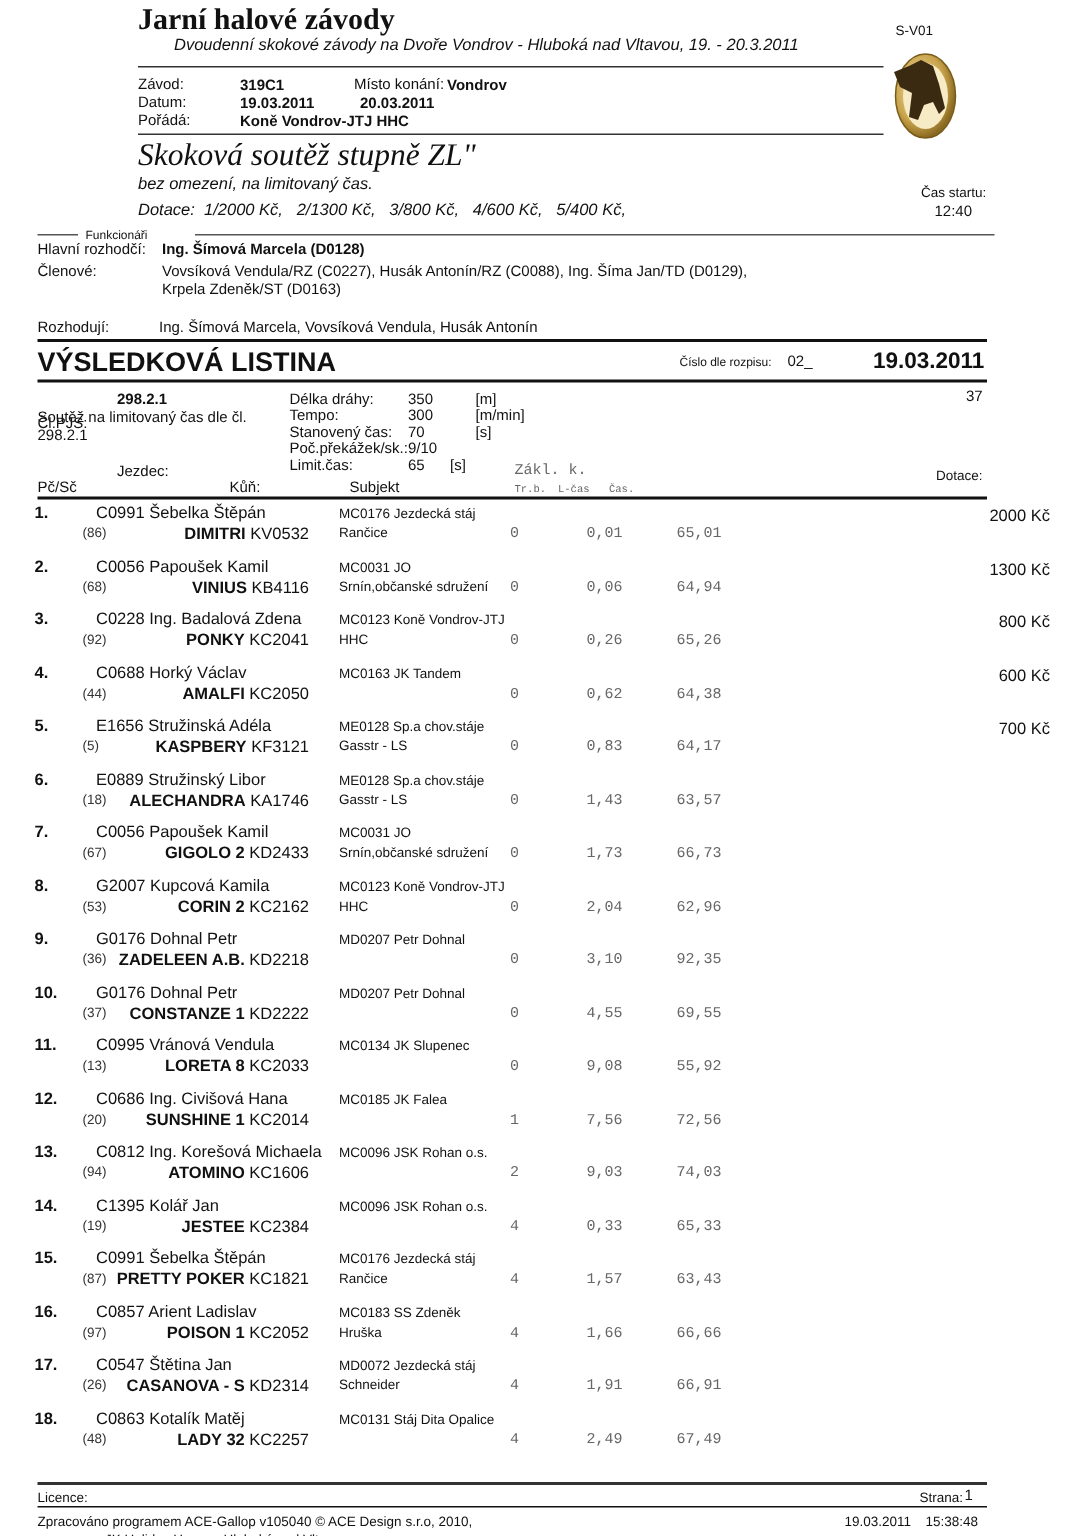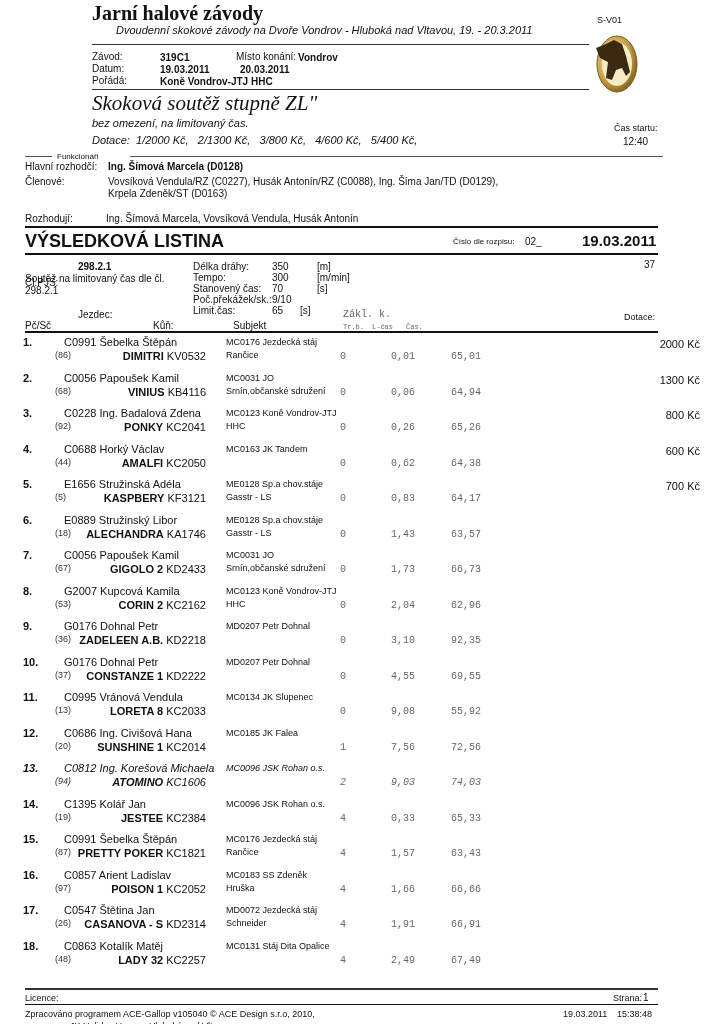--- a/index.html
+++ b/index.html
@@ -242,21 +242,21 @@
       <span class="rank">12.</span>
       <span class="sn">(20)</span>
       <span class="rider">C0686 Ing. Civišová Hana</span>
       <span class="horse"><b>SUNSHINE 1</b> <span>KC2014</span></span>
       <span class="subj">MC0185 JK Falea</span>
       <span class="trb mono">1</span>
       <span class="lcas mono">7,56</span>
       <span class="cas mono">72,56</span>
       <span class="prize"></span>
     </div>
-    <div class="row" style="top: 762px; font-style: italic;">
+    <div class="row" style="top: 762px;">
       <span class="rank">13.</span>
       <span class="sn">(94)</span>
       <span class="rider">C0812 Ing. Korešová Michaela</span>
       <span class="horse"><b>ATOMINO</b> <span>KC1606</span></span>
       <span class="subj">MC0096 JSK Rohan o.s.</span>
       <span class="trb mono">2</span>
       <span class="lcas mono">9,03</span>
       <span class="cas mono">74,03</span>
       <span class="prize"></span>
     </div>

